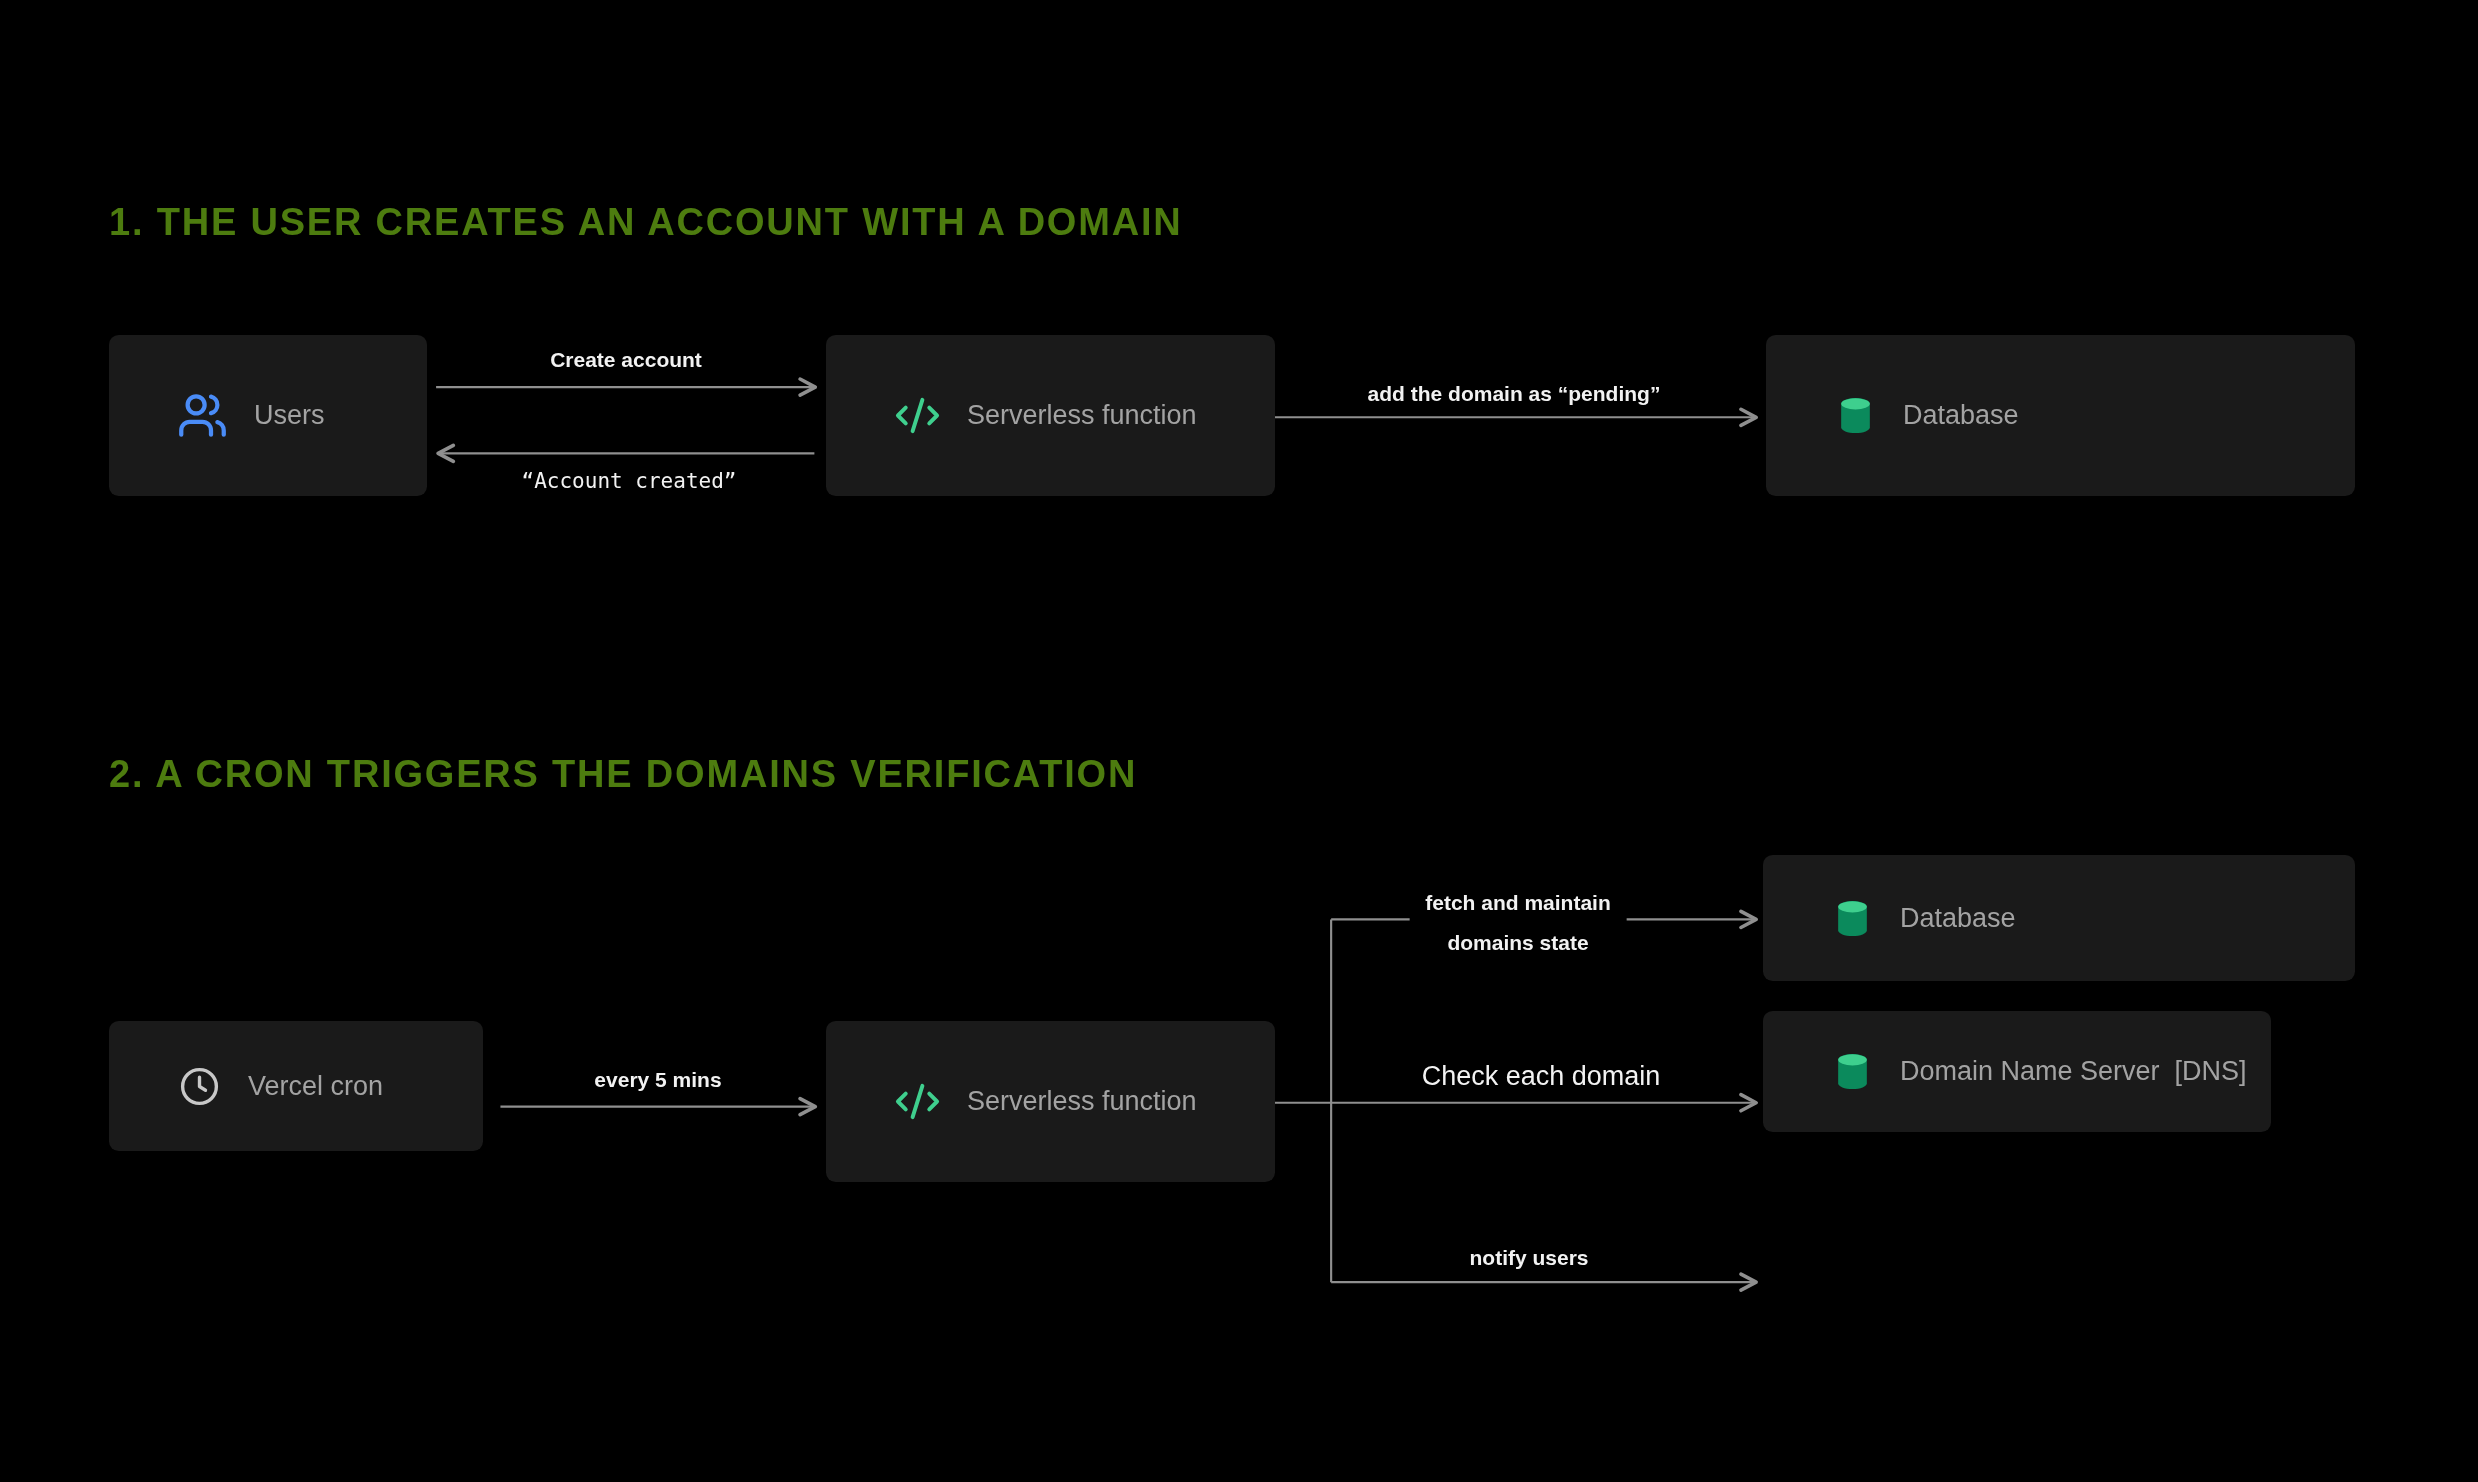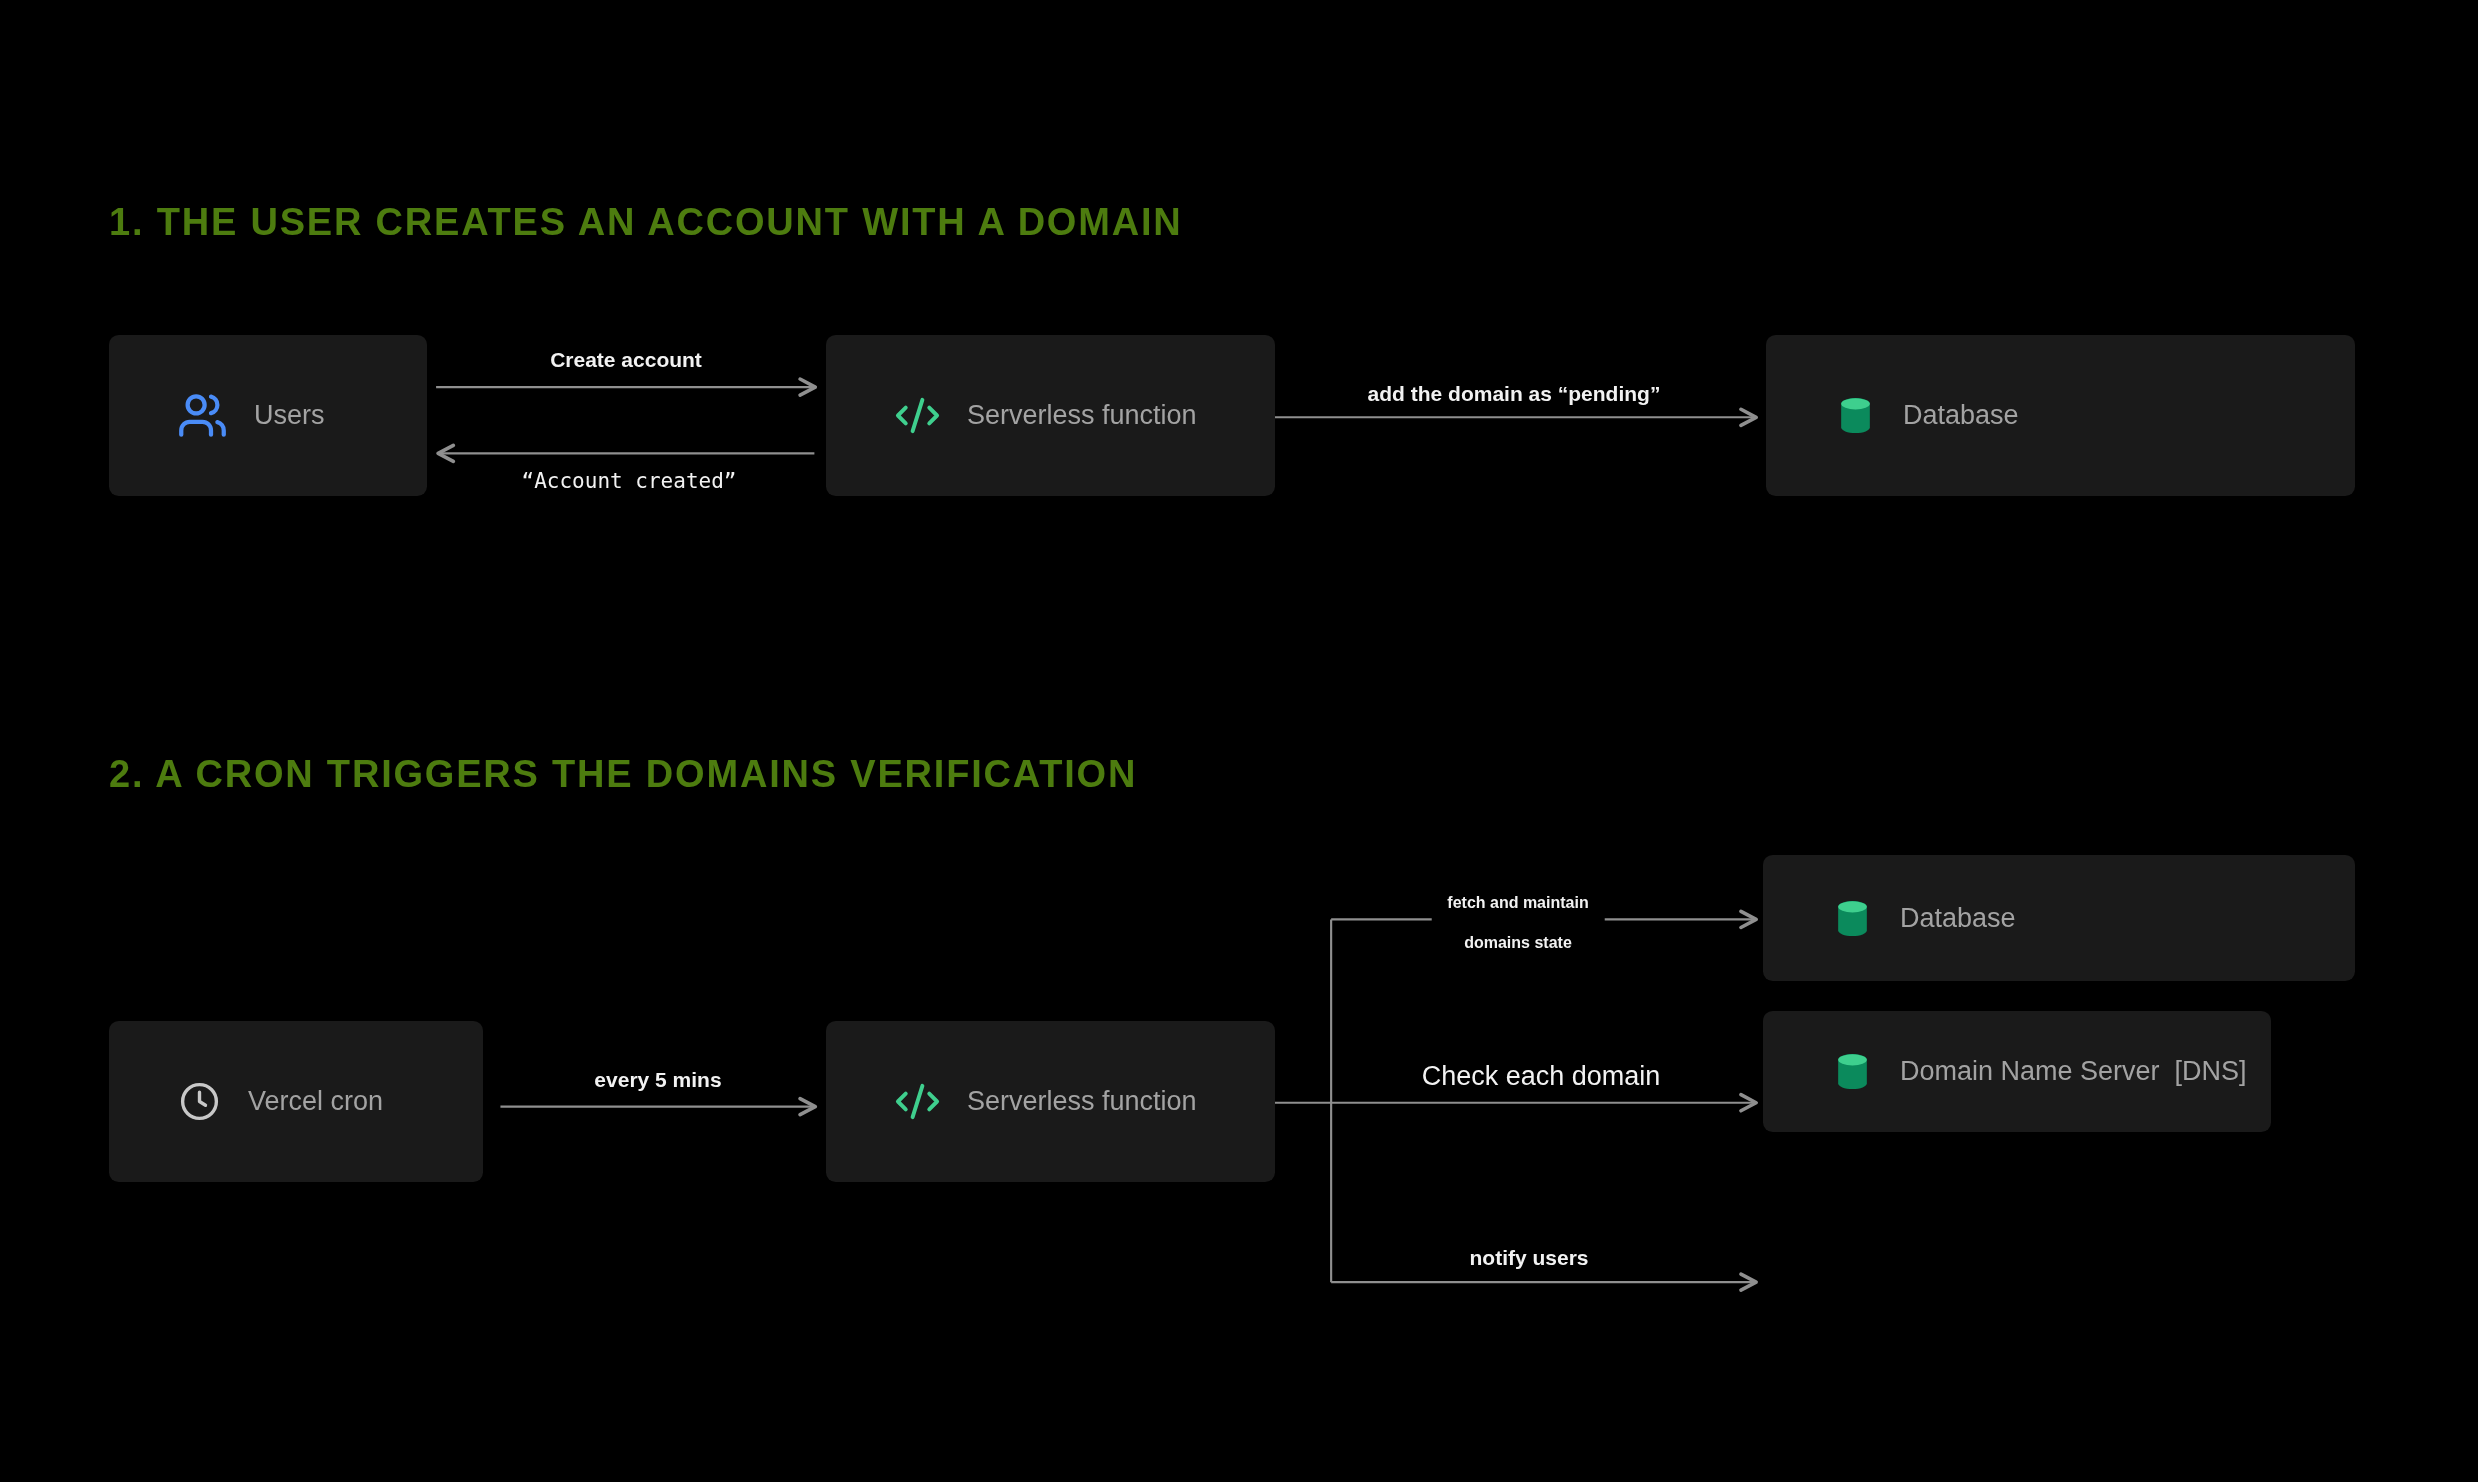--- a/index.html
+++ b/index.html
@@ -7,21 +7,21 @@
   .canvas{position:relative;width:2478px;height:1482px;background:#000;overflow:hidden;}
   .connectors{position:absolute;left:0;top:0;width:2478px;height:1482px;}
   .heading{position:absolute;left:109px;margin:0;color:#4d7c0f;font-size:38px;font-weight:700;letter-spacing:1.8px;white-space:nowrap;}
   .node{position:absolute;background:#1a1a1a;border-radius:9.8px;display:flex;align-items:center;padding-left:68px;gap:26px;box-sizing:border-box;}
   .node-label{color:#a3a3a3;font-size:27px;white-space:pre-wrap;}
   .icon{display:flex;align-items:center;justify-content:center;flex:0 0 auto;}
   .edge-label{position:absolute;transform:translateX(-50%);color:#f2f2f2;font-size:21px;font-weight:600;white-space:nowrap;}
   .edge-label.mono{font-family:"DejaVu Sans Mono",monospace;font-weight:500;}
   .edge-label.bold{font-weight:700;}
   .edge-label.regular{font-weight:400;font-size:27px;}
-  .edge-label.stack{text-align:center;line-height:40px;background:#000;padding:0 15.6px;font-size:16px;}
+  .edge-label.stack{text-align:center;line-height:40px;background:#000;padding:0 15.6px;font-size:21px;}
 </style>
 </head>
 <body>
 
 <div class="canvas">
 
   <svg class="connectors" viewBox="0 0 2541 1520" width="2478" height="1482">
     <defs>
       <marker id="arrow" viewBox="0 0 12 12" refX="10" refY="6" markerWidth="10" markerHeight="10" orient="auto">
         <path d="M2 1.5 L10.5 6 L2 10.5" fill="none" stroke="#8f8f8f" stroke-width="2" stroke-linecap="round" stroke-linejoin="round"></path>
@@ -74,21 +74,21 @@
     </span>
     <span class="node-label">Database</span>
   </div>
 
   <div class="edge-label" style="left:626px;top:348px">Create account</div>
   <div class="edge-label mono" style="left:629px;top:469px">“Account created”</div>
   <div class="edge-label bold" style="left:1514px;top:382px">add the domain as “pending”</div>
 
   <h2 class="heading" style="top:753px">2. A CRON TRIGGERS THE DOMAINS VERIFICATION</h2>
 
-  <div class="node" style="left:109px;top:1021px;width:374px;height:161px">
+  <div class="node" style="left:109px;top:1021px;width:374px;height:130px">
     <span class="icon">
       <svg width="45" height="45" viewBox="0 0 24 24" fill="none" stroke="#c8c8c8" stroke-width="1.8" stroke-linecap="round" stroke-linejoin="round">
         <circle cx="12" cy="12" r="9"></circle>
         <path d="M12 7v5l3.2 2"></path>
       </svg>
     </span>
     <span class="node-label">Vercel cron</span>
   </div>
 
   <div class="node" style="left:826px;top:1021px;width:449px;height:161px">

